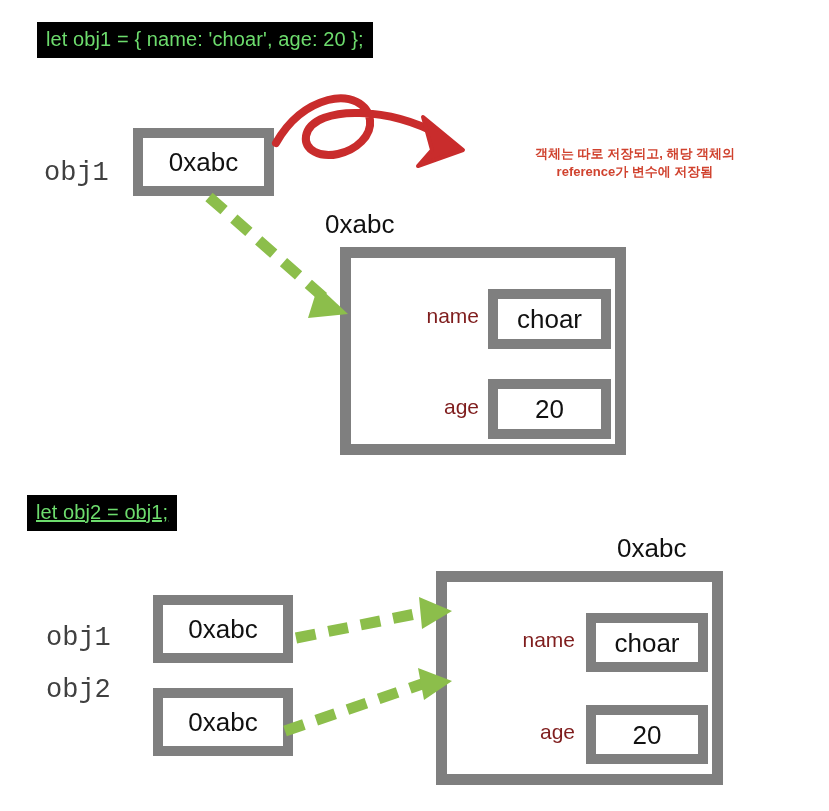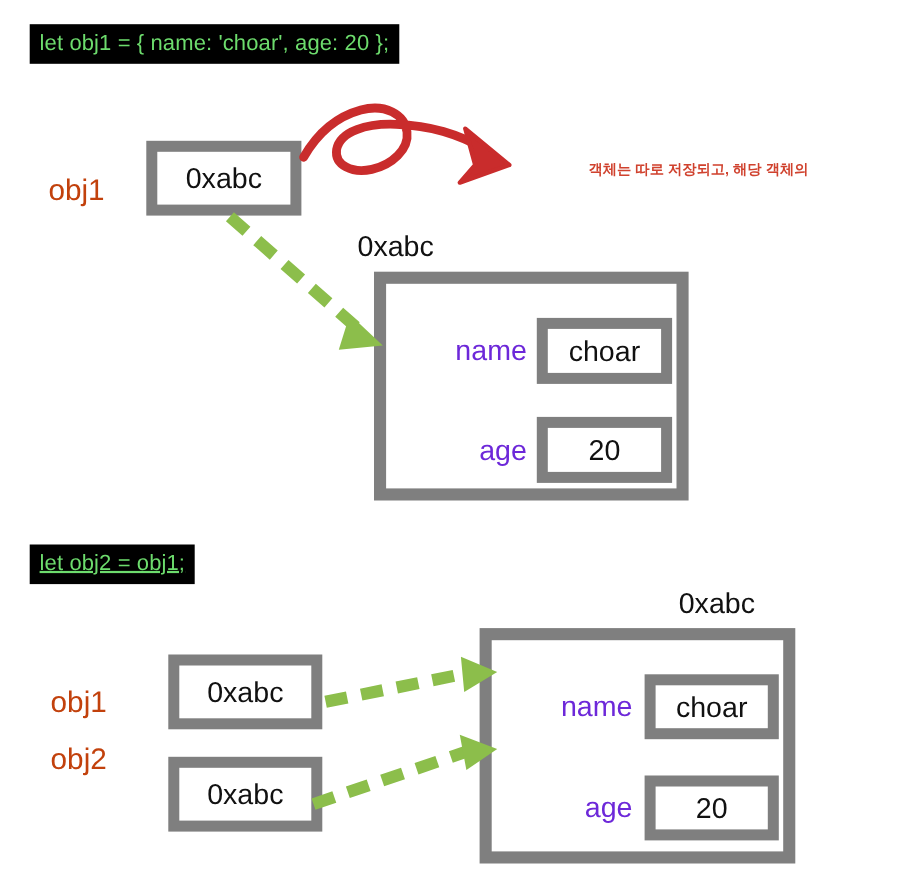--- a/index.html
+++ b/index.html
@@ -20,30 +20,31 @@
     position: absolute;
     background: #000000;
     color: #6ddc6d;
     font-family: "Liberation Sans", sans-serif;
     font-size: 20px;
     line-height: 1;
     padding: 7px 9px 9px 9px;
     white-space: pre;
     letter-spacing: 0.1px;
   }
-  #banner-1 { left: 27px; top: 22px; }
+  #banner-1 { left: 37px; top: 22px; }
   #banner-2 { left: 27px; top: 495px; text-decoration: underline; }
 
   
   .var-label {
     position: absolute;
     font-size: 27px;
-    color: #c2410c;
-    line-height: 1;
-    white-space: nowrap;
+    color: #404040;
+    line-height: 1;
+    white-space: nowrap;
+    font-family: Liberation Mono, monospace;
   }
 
   
   .addr-caption {
     position: absolute;
     font-size: 26px;
     color: #111111;
     line-height: 1;
     white-space: nowrap;
   }
@@ -72,22 +73,22 @@
   .obj-box {
     position: absolute;
     box-sizing: border-box;
     background: #ffffff;
     border: 11px solid #7f7f7f;
   }
 
   
   .field-label {
     position: absolute;
-    font-size: 26px;
-    color: #6d28d9;
+    font-size: 21px;
+    color: #7f1d1d;
     line-height: 1;
     white-space: nowrap;
     text-align: right;
   }
 
   
   #annotation {
     position: absolute;
     left: 455px;
     top: 145px;
@@ -132,20 +133,21 @@
 
   <span class="field-label" style="left:44px; top:138px; width:84px;">age</span>
 
   <div class="cell" style="left:137px; top:121px; width:123px; height:60px;">
     <span class="cell-text">20</span>
   </div>
 </div>
 
 <div id="annotation">
   <div>객체는 따로 저장되고, 해당 객체의</div>
+  <div>reference가 변수에 저장됨</div>
 </div>
 
 <div class="code-banner" id="banner-2">let obj2 = obj1;</div>
 
 <div class="var-label" style="left:46px; top:625px;">obj1</div>
 
 <div class="cell" id="obj1-bottom-cell" style="left:153px; top:595px; width:140px; height:68px;">
   <span class="cell-text">0xabc</span>
 </div>
 

